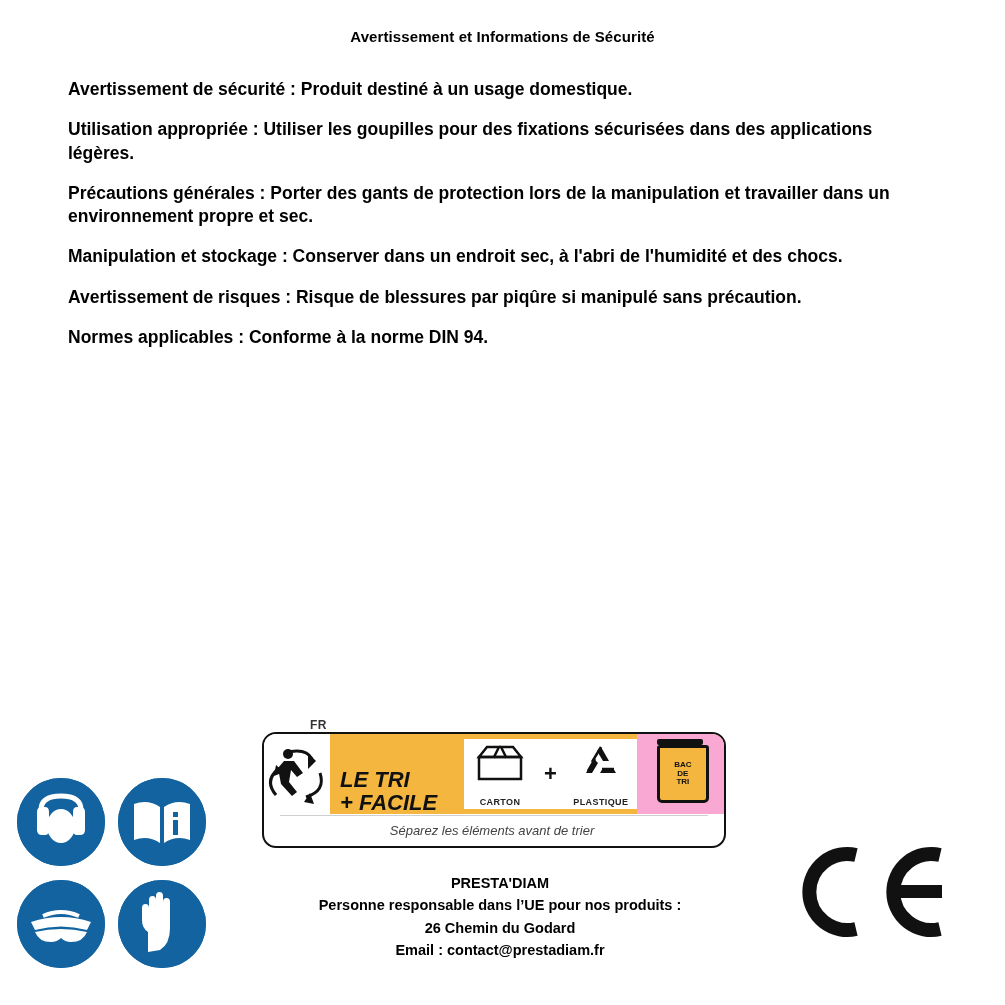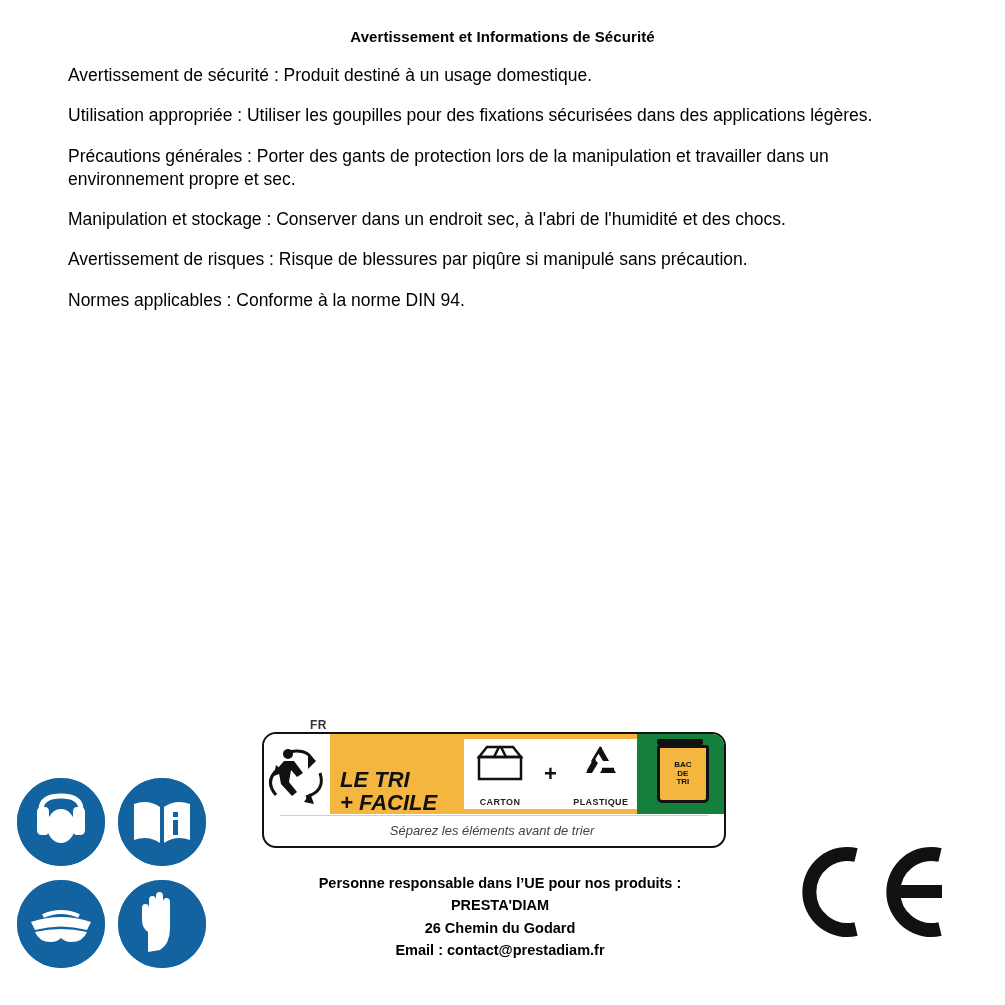--- a/index.html
+++ b/index.html
@@ -25,23 +25,24 @@
     top: 28px;
     left: 0;
     width: 1005px;
     text-align: center;
     font-size: 15px;
     font-weight: bold;
     letter-spacing: 0.1px;
   }
   .body-block {
     position: absolute;
-    top: 64px;
+    top: 78px;
     left: 68px;
     width: 860px;
+    font-weight: bold;
   }
   .para {
     font-size: 17.5px;
     line-height: 1.33;
     margin-bottom: 17px;
     color: #000;
   }
   
   .picto-grid {
     position: absolute;
@@ -159,21 +160,21 @@
     color: #222;
     margin-top: 12px;
   }
   .plus {
     font-size: 22px;
     font-weight: bold;
     color: #111;
   }
   .tri-bin {
     width: 92px;
-    background: #15803d;
+    background: #f9a8d4;
     display: flex;
     align-items: center;
     justify-content: center;
     position: relative;
   }
   .bin-shape {
     width: 46px;
     height: 52px;
     border: 3px solid #111;
     border-radius: 3px 3px 5px 5px;
@@ -362,22 +363,22 @@
           </div>
         </div>
       </div>
 
       <div class="tri-sep"></div>
       <div class="tri-footer">Séparez les éléments avant de trier</div>
     </div>
   </div>
 
   <div class="resp-block">
+    <div>PRESTA'DIAM</div>
     <div><span>Personne responsable dans l’</span><span>UE</span><span> pour nos produits :</span></div>
-    <div>PRESTA'DIAM</div>
     <div>26 Chemin du Godard</div>
     <div>Email : contact@prestadiam.fr</div>
   </div>
 
   <div class="ce-mark">
     <svg width="150" height="95" viewBox="0 0 150 95">
       <path d="M56 10 A38 38 0 1 0 56 84" fill="none" stroke="#111" stroke-width="14"></path>
       <path d="M140 10 A38 38 0 1 0 140 84" fill="none" stroke="#111" stroke-width="14"></path>
       <rect x="100" y="40" width="42" height="13" fill="#111"></rect>
     </svg>

